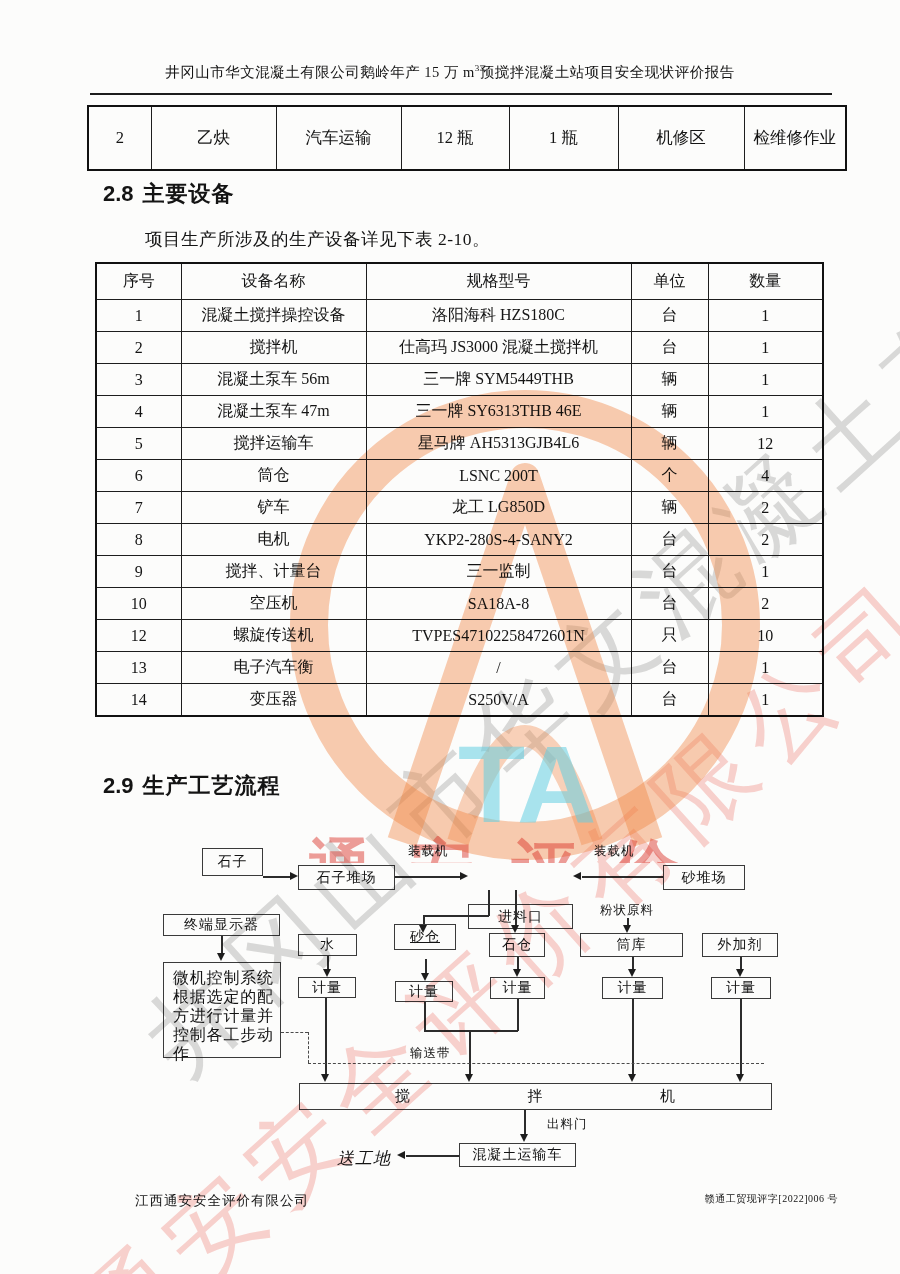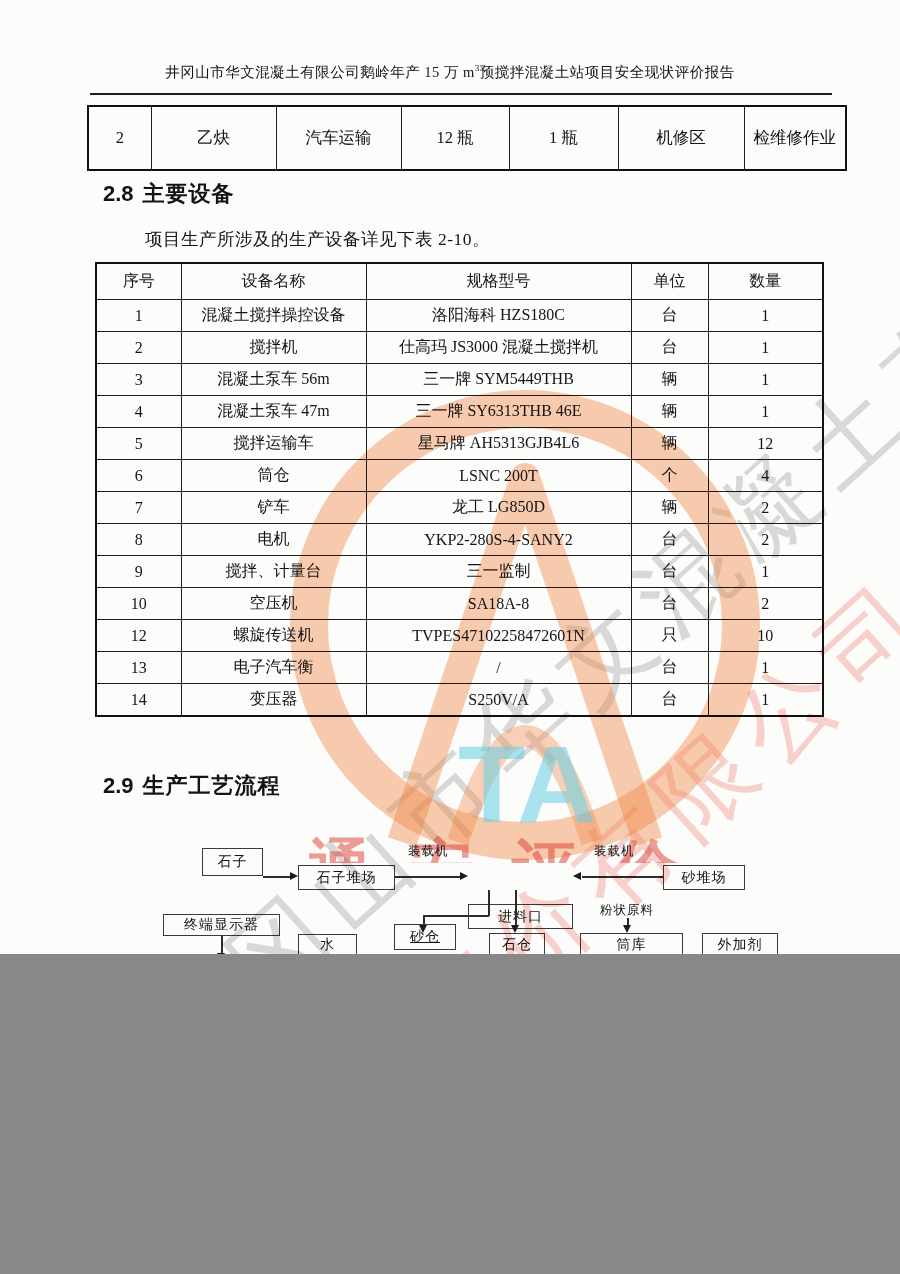--- a/index.html
+++ b/index.html
@@ -1,16 +1,16 @@
 <!DOCTYPE html>
 <html><head>
 <meta charset="utf-8">
 <style>
   html,body{margin:0;padding:0;background:#888;}
-  .page{position:relative;width:900px;height:954px;margin:0 auto;background:#fcfcfb;
+  .page{position:relative;width:900px;height:1274px;margin:0 auto;background:#fcfcfb;
         overflow:hidden;font-family:"Liberation Serif","DejaVu Serif",serif;color:#141414;}
   .content{position:absolute;inset:0;z-index:1;}
 
   
   .doc-title{position:absolute;top:63px;left:50px;right:50px;text-align:center;
              font-size:14.5px;letter-spacing:.5px;white-space:nowrap;}
   .doc-title sup{font-size:9px;}
   .head-rule{position:absolute;top:93px;left:90px;width:742px;height:2px;background:#1c1c1c;}
 
   

